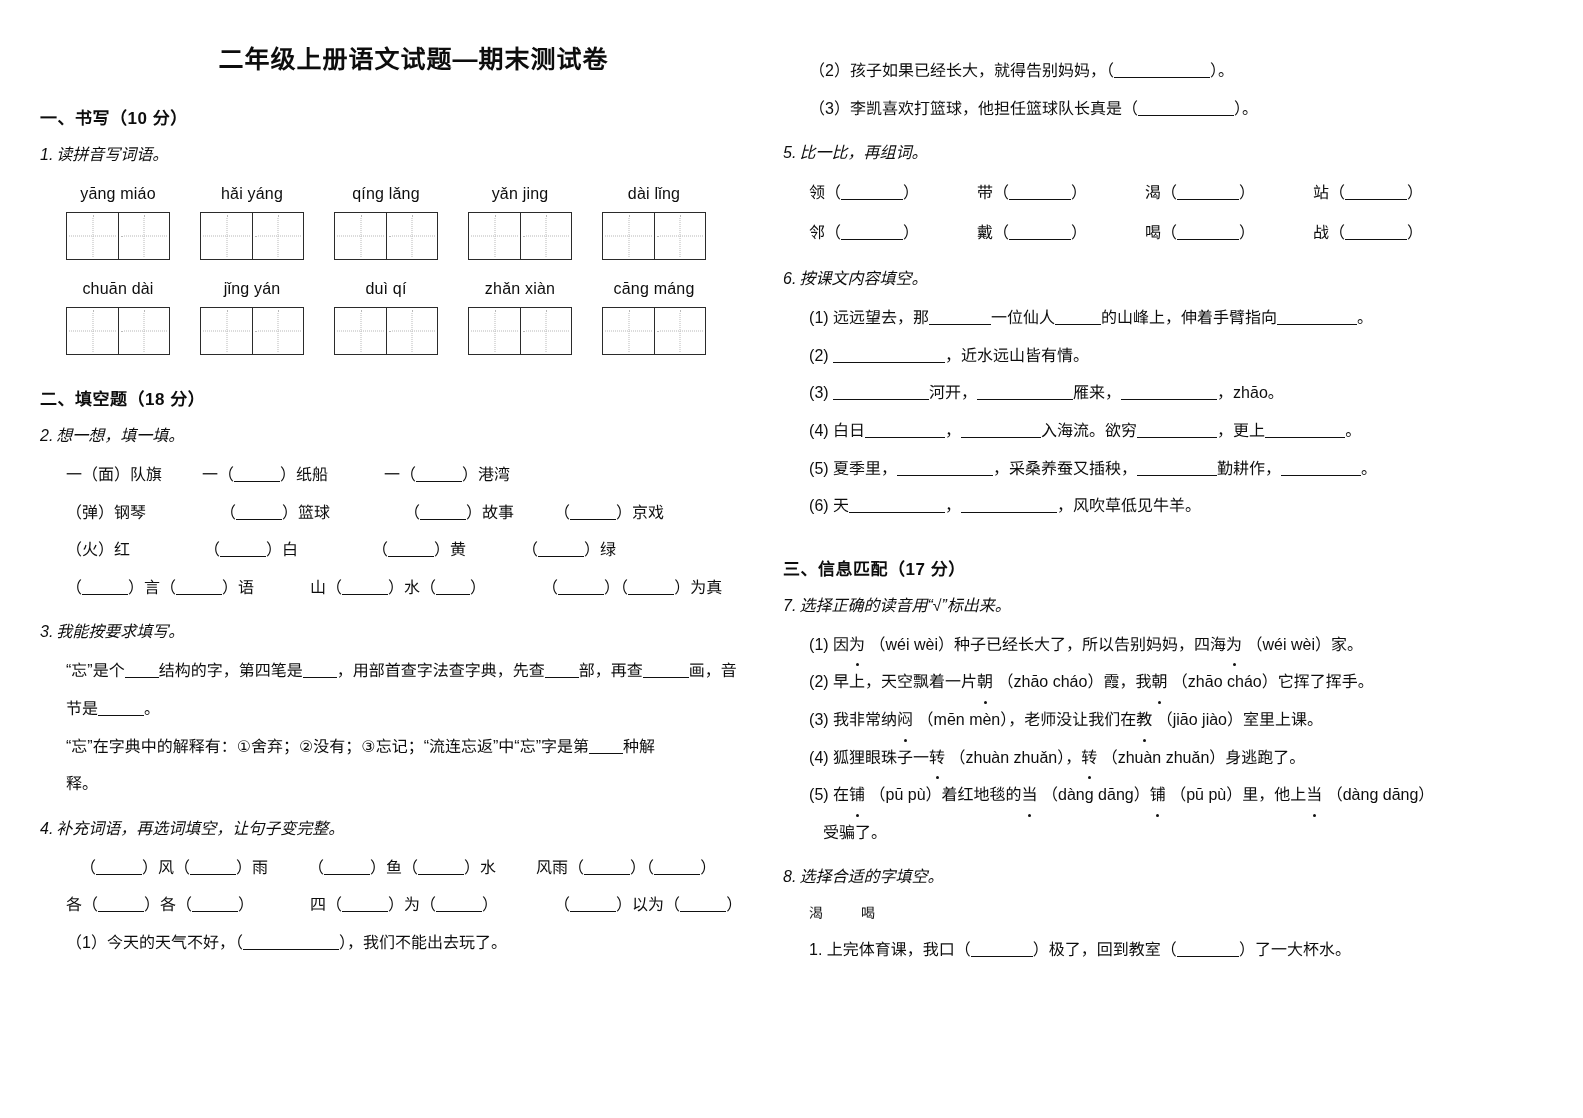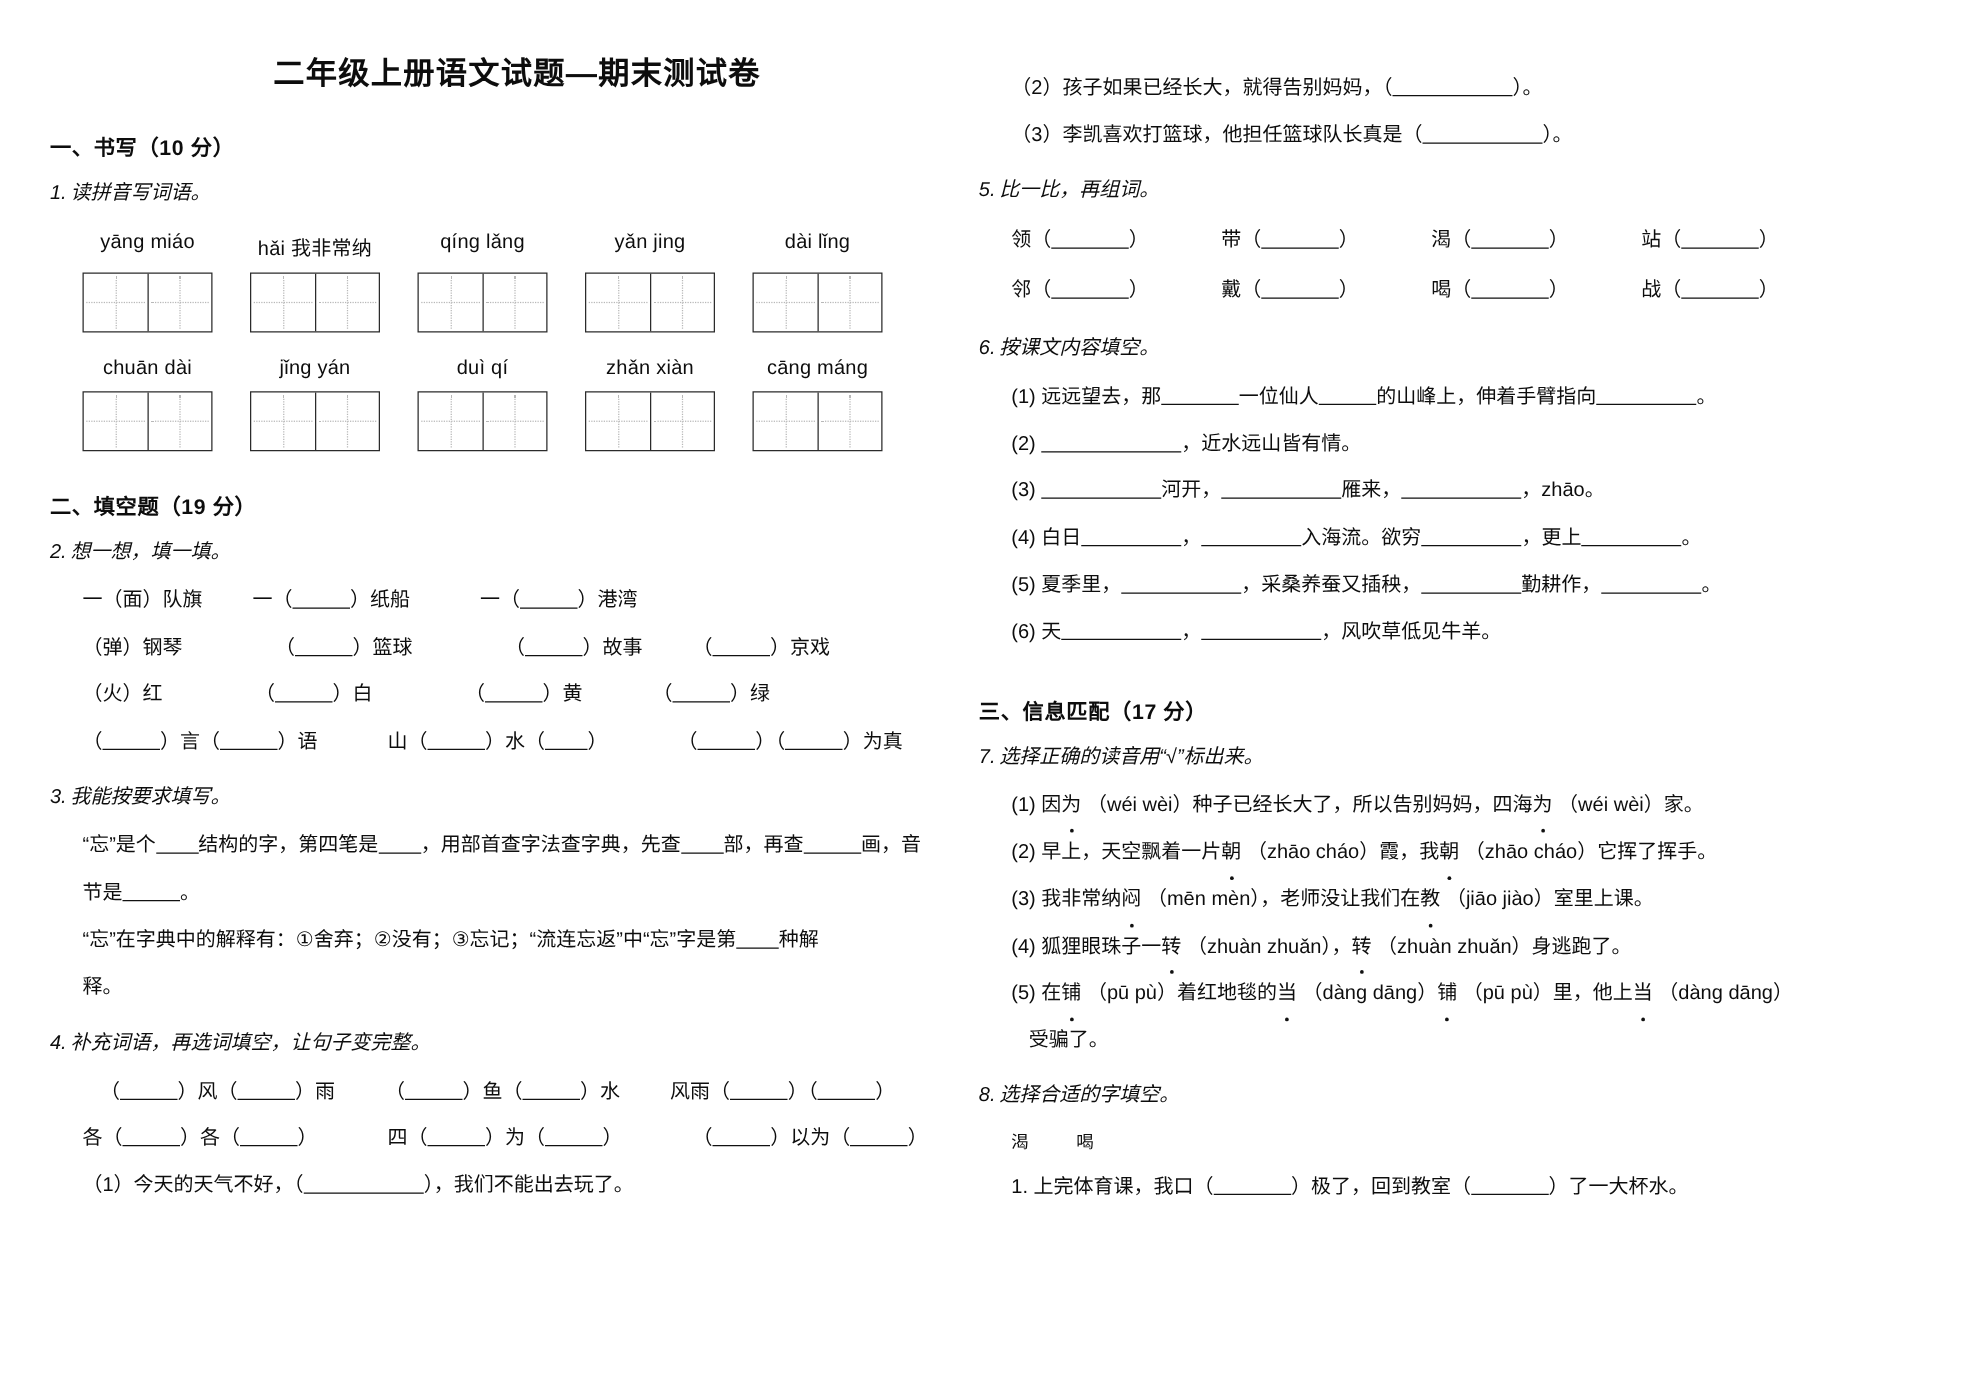--- a/index.html
+++ b/index.html
@@ -185,21 +185,21 @@
           <span class="q-num">1.</span><span>读拼音写词语。</span>
         </div>
 
         <div class="pinyin-block">
 
           <div class="pinyin-row">
             <div class="pinyin-cellwrap">
                 <div class="pinyin-text">yāng miáo</div>
               </div>
             <div class="pinyin-cellwrap">
-                <div class="pinyin-text">hǎi 我非常纳</div>
+                <div class="pinyin-text">hǎi yáng</div>
               </div>
             <div class="pinyin-cellwrap">
                 <div class="pinyin-text">qíng lǎng</div>
               </div>
             <div class="pinyin-cellwrap">
                 <div class="pinyin-text">yǎn jing</div>
               </div>
             <div class="pinyin-cellwrap">
                 <div class="pinyin-text">dài lǐng</div>
               </div>
@@ -263,21 +263,21 @@
               </div>
             <div class="tzg">
                 <div class="tzg-cell"></div>
                 <div class="tzg-cell"></div>
               </div>
           </div>
         </div>
       </div>
 
       <div class="section-head">
-        <span>二、填空题</span><span class="pts">（19 分）</span>
+        <span>二、填空题</span><span class="pts">（18 分）</span>
       </div>
 
       <div class="q">
         <div class="q-head">
           <span class="q-num">2.</span><span>想一想，填一填。</span>
         </div>
 
         <div class="body-line">
           <span>一（面）队旗</span><span class="gap-m"></span><span>一（</span><span class="bl bl-s"></span><span>）纸船</span><span class="gap-l"></span><span>一（</span><span class="bl bl-s"></span><span>）港湾</span>
         </div>

